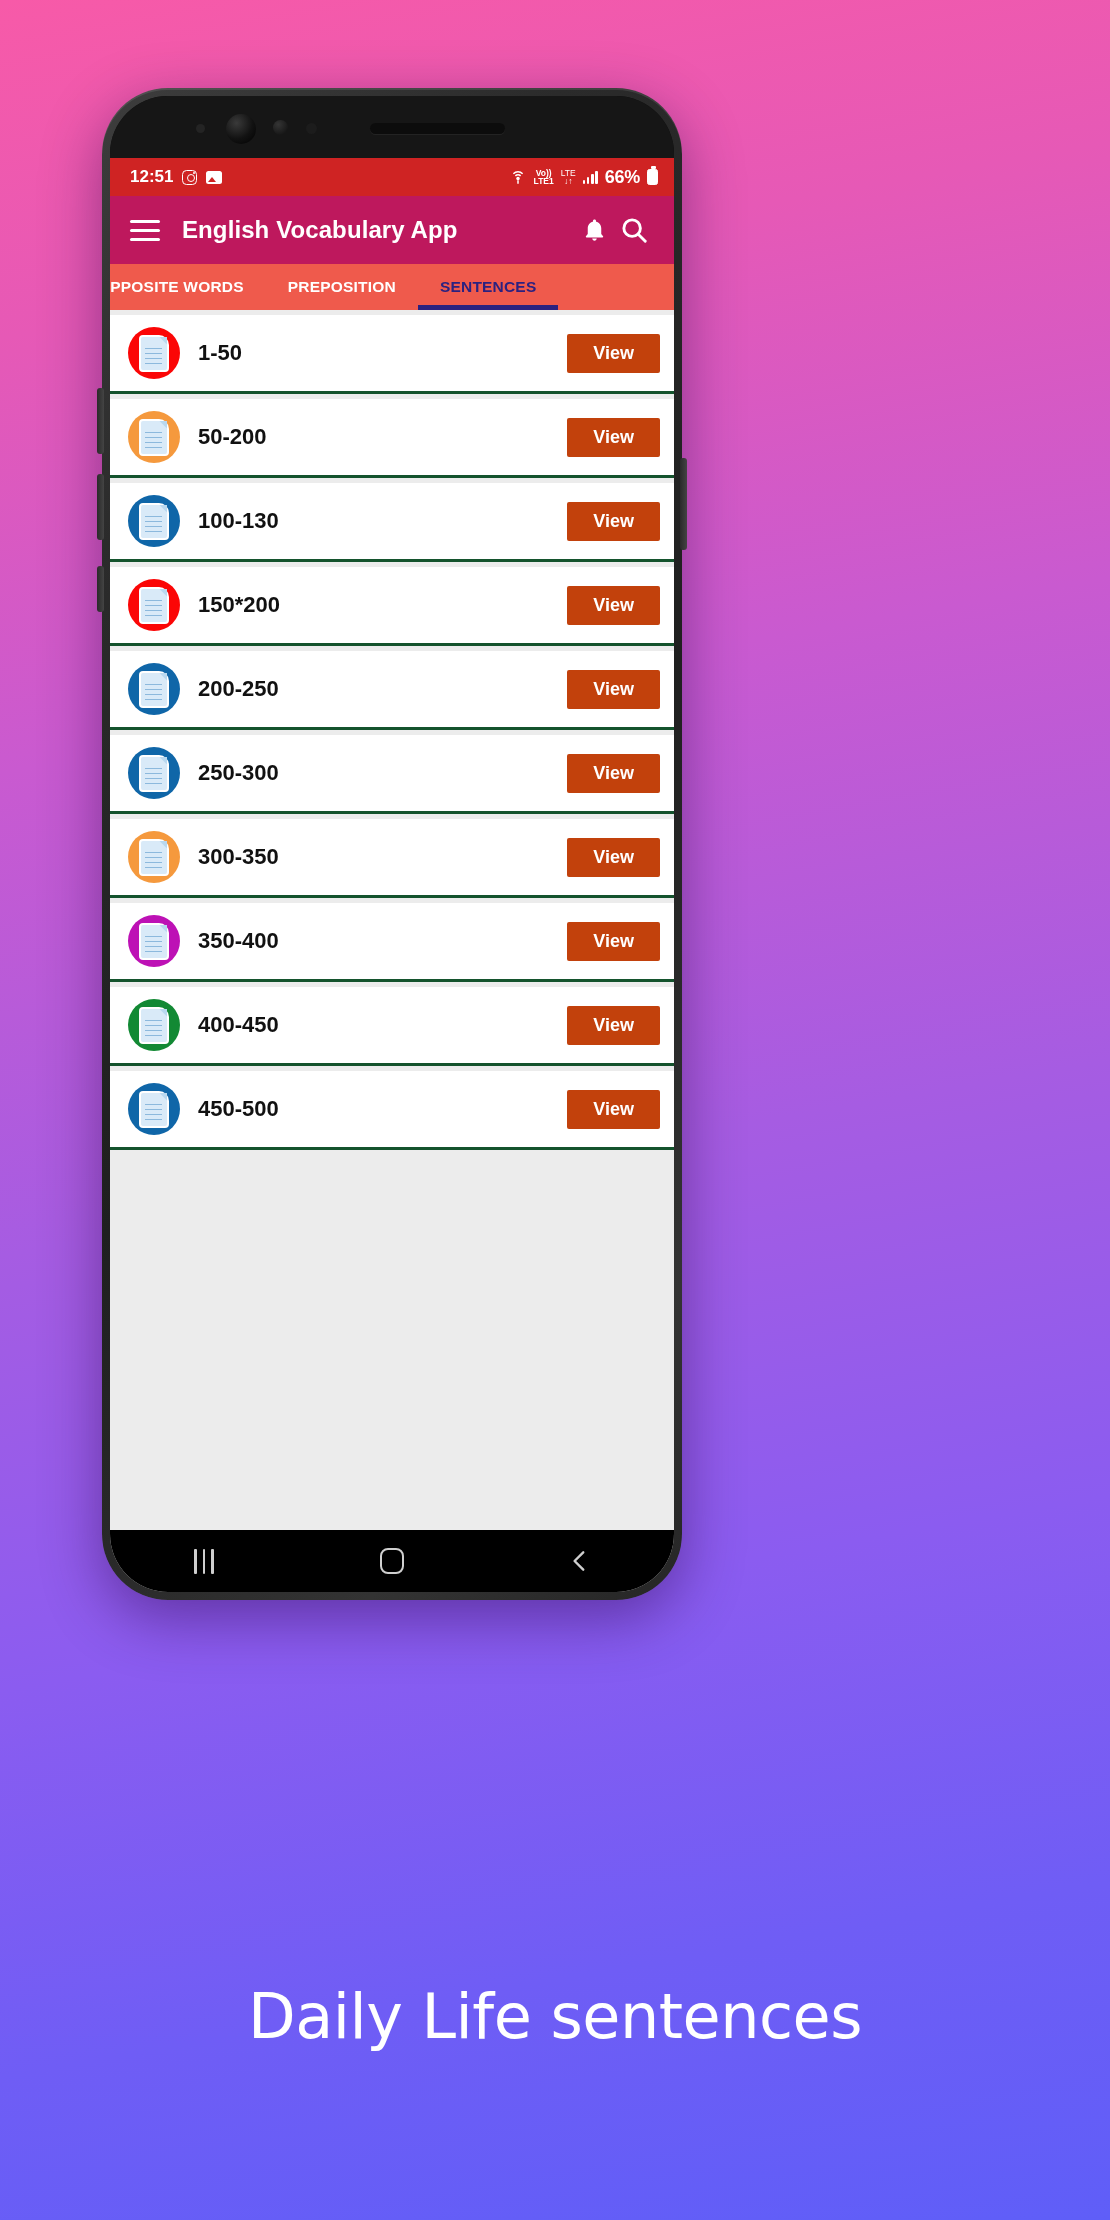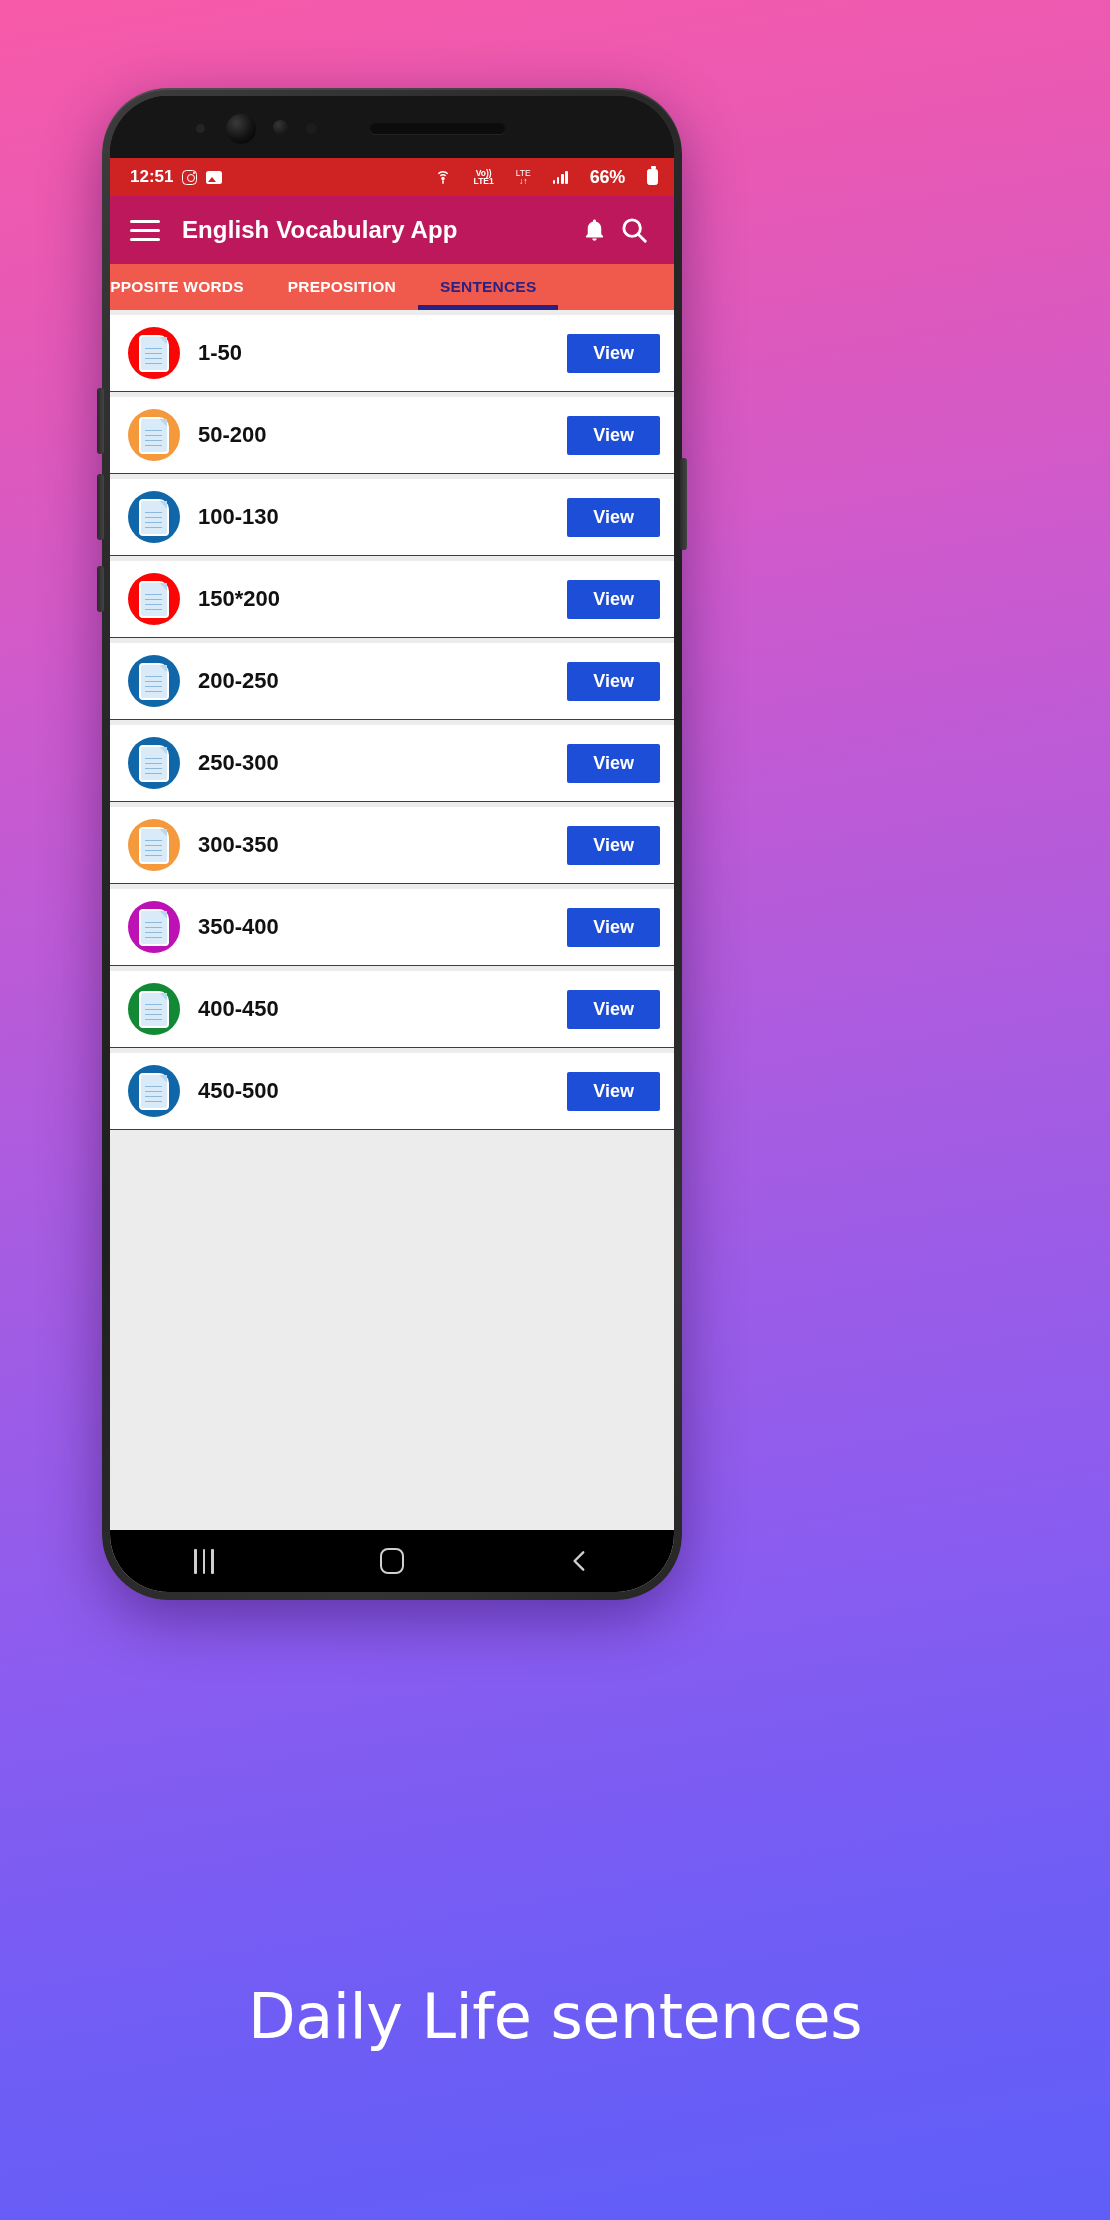--- a/index.html
+++ b/index.html
@@ -65,21 +65,21 @@
   }
 
   
   #statusbar {
     height:38px; background:#cf2323; color:#fff;
     display:flex; align-items:center; justify-content:space-between;
     padding:0 16px 0 20px;
     font-size:17px; font-weight:bold;
   }
   #sb-left { display:flex; align-items:center; gap:9px; }
-  #sb-right { display:flex; align-items:center; gap:22px; }
+  #sb-right { display:flex; align-items:center; gap:7px; }
   .sb-ico { display:inline-flex; align-items:center; }
   .ig-ico {
     width:15px; height:15px; border:1.8px solid #fff; border-radius:4.5px;
     position:relative; display:inline-block;
   }
   .ig-ico::before{ content:""; position:absolute; left:3.2px; top:3.2px; width:6px; height:6px;
     border:1.6px solid #fff; border-radius:50%; }
   .ig-ico::after{ content:""; position:absolute; right:1.6px; top:1.4px; width:2px; height:2px;
     background:#fff; border-radius:50%; }
   .pic-ico {
@@ -139,21 +139,21 @@
   #list {
     background:#ececec;
     height:calc(100% - 38px - 68px - 46px - 62px);
     overflow:hidden;
     padding-top:5px;
   }
   .row {
     background:#fff; height:auto;
     display:flex; align-items:center;
     padding:12px 14px 12px 18px;
-    border-bottom:1px solid #14532d;
+    border-bottom:3px solid #14532d;
     margin-bottom:5px;
   }
   .doc-circle {
     width:52px; height:52px; border-radius:50%;
     display:flex; align-items:center; justify-content:center;
     flex:0 0 52px;
   }
   .doc {
     width:26px; height:33px; background:#d9eaf8; border-radius:2px 8px 2px 2px;
     position:relative; box-shadow:0 0 0 2px #fff;
@@ -164,21 +164,21 @@
   }
   .doc i {
     position:absolute; left:4px; width:17px; height:1.6px; background:#8cb9dd; display:block;
   }
   .doc i:nth-child(1){ top:11px }
   .doc i:nth-child(2){ top:16px }
   .doc i:nth-child(3){ top:21px }
   .doc i:nth-child(4){ top:26px }
   .row-label { flex:1; margin-left:18px; font-size:22px; font-weight:bold; color:#111; }
   .view-btn {
-    background:#1d4ed8; color:#fff; border:none;
+    background:#c2410c; color:#fff; border:none;
     font-size:18px; font-weight:bold; font-family:inherit;
     padding:9px 26px; border-radius:2px; cursor:pointer;
   }
 
   
   #navbar {
     position:absolute; left:0; right:0; bottom:0; height:62px; background:#000;
     display:flex; align-items:center; justify-content:space-around;
   }
   .nav-ico { color:#cfcfcf; display:flex; align-items:center; justify-content:center;

